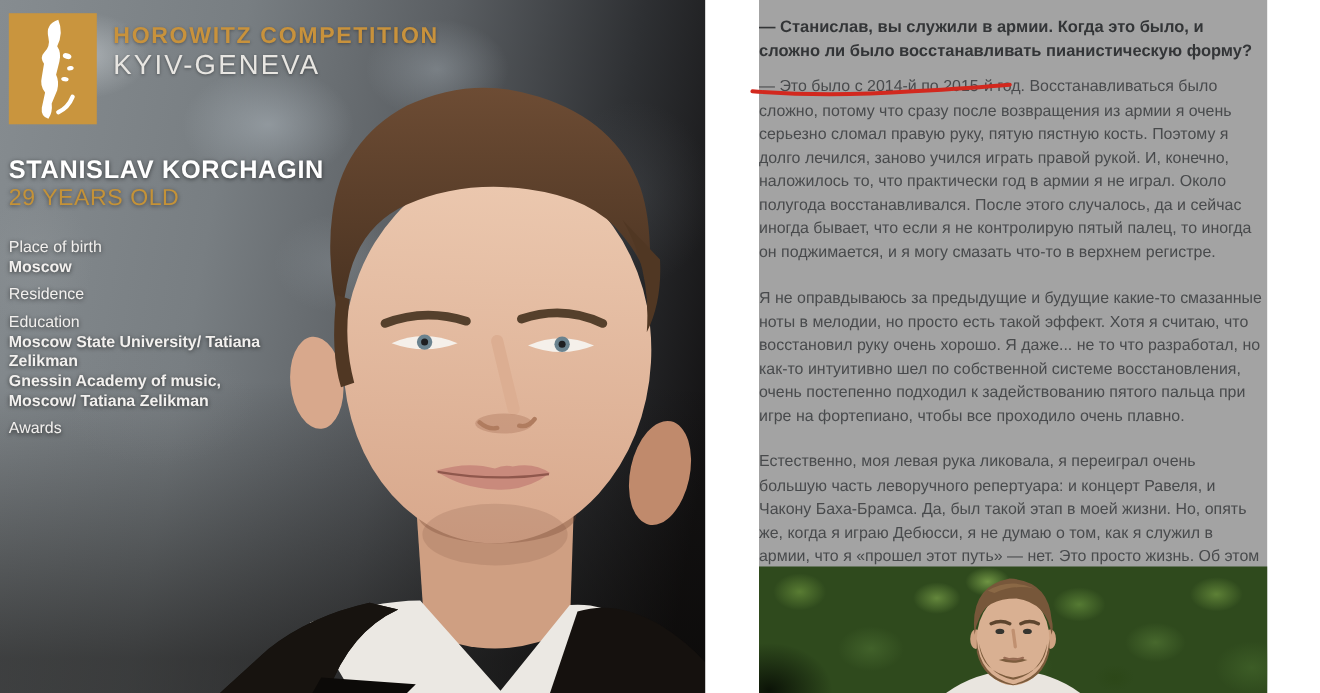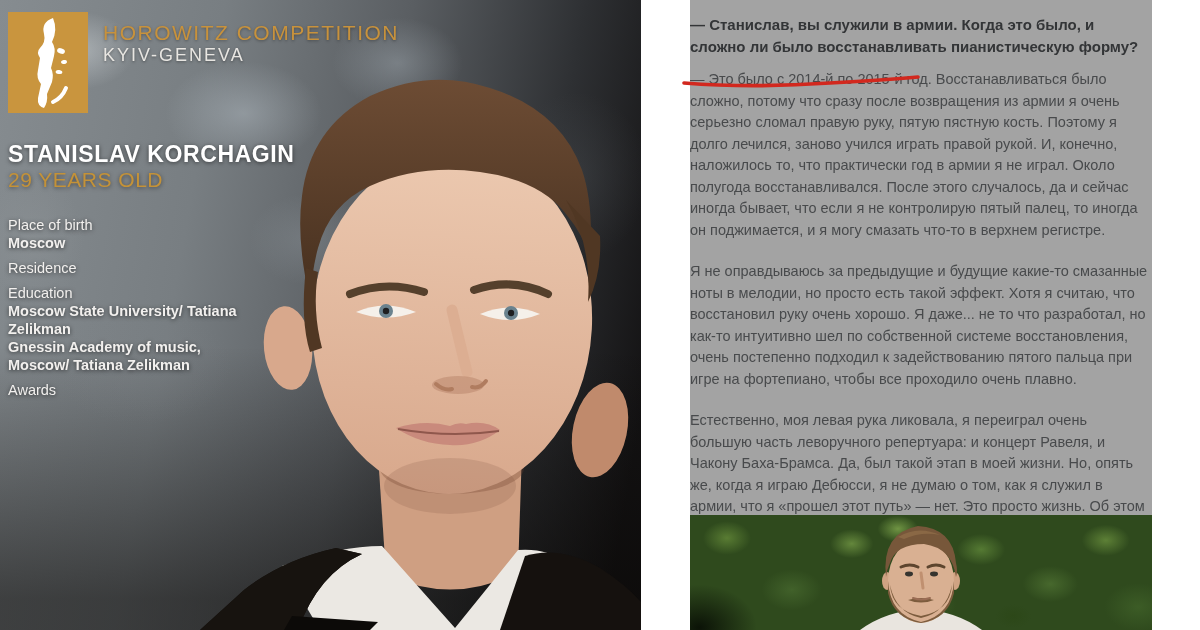--- a/index.html
+++ b/index.html
@@ -18,24 +18,24 @@
       radial-gradient(110px 130px at 90% 28%, rgba(92,97,102,.25), transparent 65%),
       radial-gradient(90px 70px at 48% 38%, rgba(150,158,164,.3), transparent 65%),
       linear-gradient(to bottom, rgba(0,0,0,0) 55%, rgba(8,6,4,.55) 95%),
       linear-gradient(100deg, #868c90 0%, #787e82 30%, #5a5e62 55%, #2e3033 78%, #141314 95%);
   }
   .portrait-svg{position:absolute;left:0;top:0;}
 
   .brand{position:absolute;left:8px;top:12px;z-index:5;}
   .brand-square{position:absolute;left:0;top:0;width:80px;height:101px;background:#C9953E;}
   .brand-title{position:absolute;left:95px;top:9px;white-space:nowrap;
-    font-size:21px;font-weight:400;letter-spacing:1.5px;color:#C8923C;
+    font-size:21px;font-weight:700;letter-spacing:1.5px;color:#C8923C;
     text-shadow:0 1px 3px rgba(0,0,0,.35);}
   .brand-subtitle{position:absolute;left:95px;top:33px;white-space:nowrap;
-    font-size:18px;font-weight:400;letter-spacing:2px;color:#E8E6E2;
+    font-size:25px;font-weight:400;letter-spacing:2px;color:#E8E6E2;
     text-shadow:0 1px 3px rgba(0,0,0,.4);}
 
   .pianist-name{position:absolute;left:8px;top:141px;z-index:5;white-space:nowrap;
     font-size:23px;font-weight:700;letter-spacing:.6px;color:#ffffff;
     text-shadow:0 1px 4px rgba(0,0,0,.55);}
   .pianist-age{position:absolute;left:8px;top:168px;z-index:5;
     font-size:21px;font-weight:400;letter-spacing:.5px;color:#C49238;
     text-shadow:0 1px 4px rgba(0,0,0,.5);}
 
   .info{position:absolute;left:8px;top:216px;width:256px;z-index:5;

